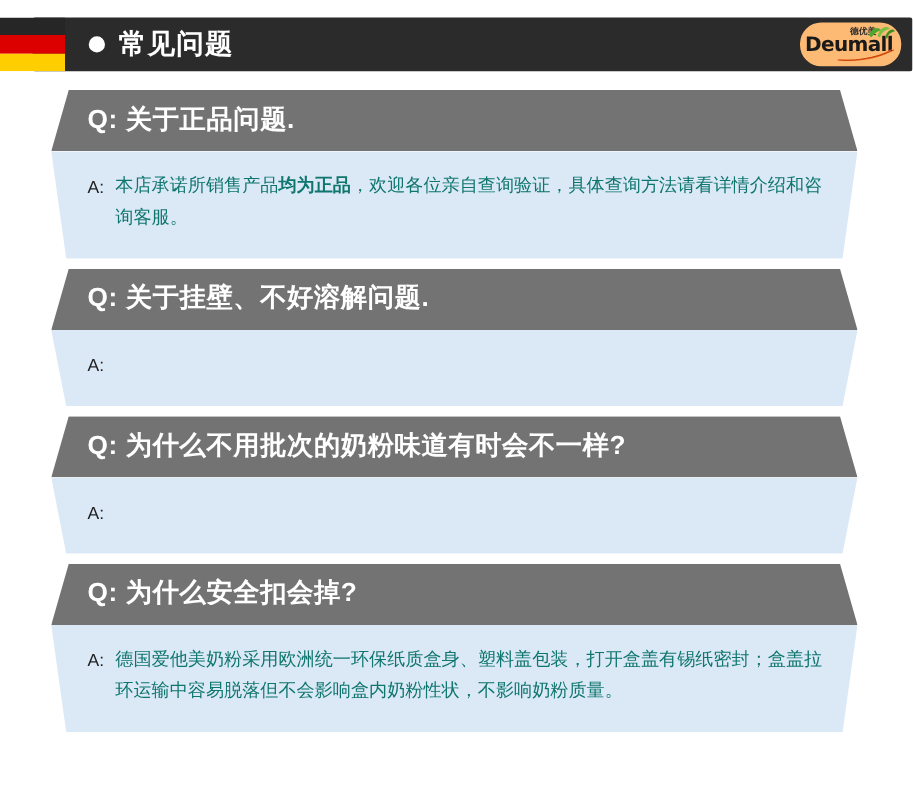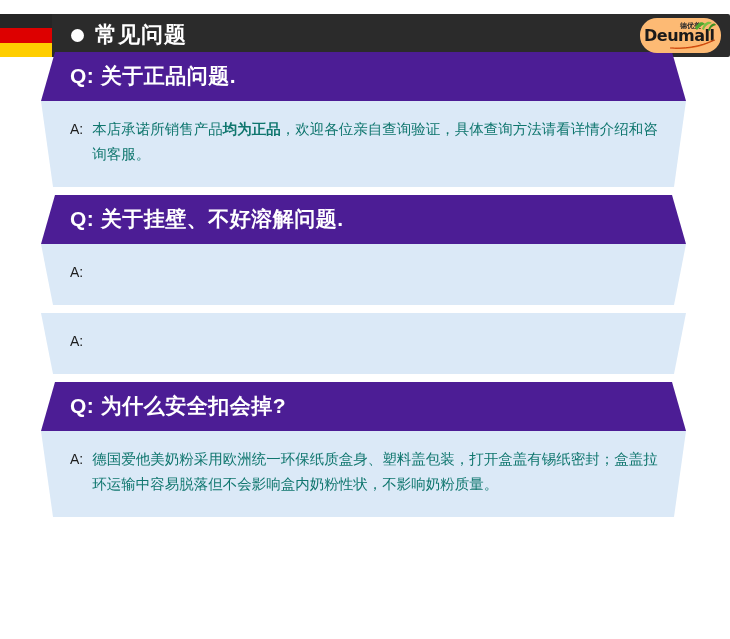--- a/index.html
+++ b/index.html
@@ -11,21 +11,21 @@
     height: 639px;
     background: #ffffff;
     font-family: "Liberation Sans", "DejaVu Sans", sans-serif;
     overflow: hidden;
     position: relative;
   }
 
   
   .header {
     position: relative;
-    height: 52px;
+    height: 72px;
     width: 730px;
   }
   .header-bar {
     position: absolute;
     left: 26px;
     top: 14px;
     width: 704px;
     height: 43px;
     background: #2b2b2b;
     border-radius: 2px;
@@ -122,21 +122,21 @@
     width: 730px;
   }
   .faq-block {
     position: relative;
     width: 730px;
     margin: 0;
   }
   .q-banner {
     position: relative;
     width: 730px;
-    background: #4c1d95;
+    background: #737373;
     color: #ffffff;
     box-sizing: border-box;
     -webkit-clip-path: polygon(55px 0, 672px 0, 686px 100%, 41px 100%);
     clip-path: polygon(55px 0, 672px 0, 686px 100%, 41px 100%);
   }
   .q-text {
     font-size: 21px;
     font-weight: bold;
     letter-spacing: 0.5px;
     line-height: 26px;
@@ -228,20 +228,23 @@
     <div class="a-panel">
       <div class="a-inner">
         <div class="a-label">A:</div>
       </div>
     </div>
   </div>
 
   <div class="spacer-gap"></div>
 
   <div class="faq-block">
+    <div class="q-banner">
+      <div class="q-text">Q: 为什么不用批次的奶粉味道有时会不一样?</div>
+    </div>
     <div class="a-panel">
       <div class="a-inner">
         <div class="a-label">A:</div>
       </div>
     </div>
   </div>
 
   <div class="spacer-gap"></div>
 
   <div class="faq-block">

